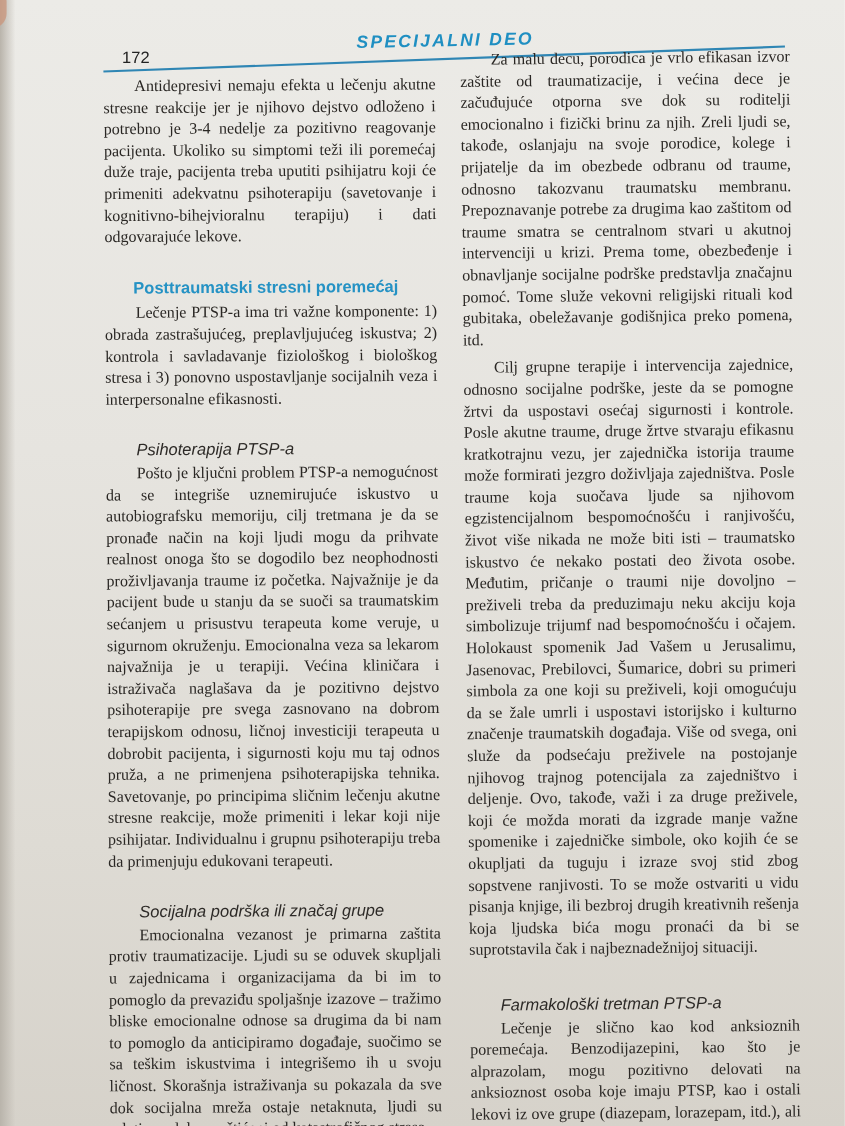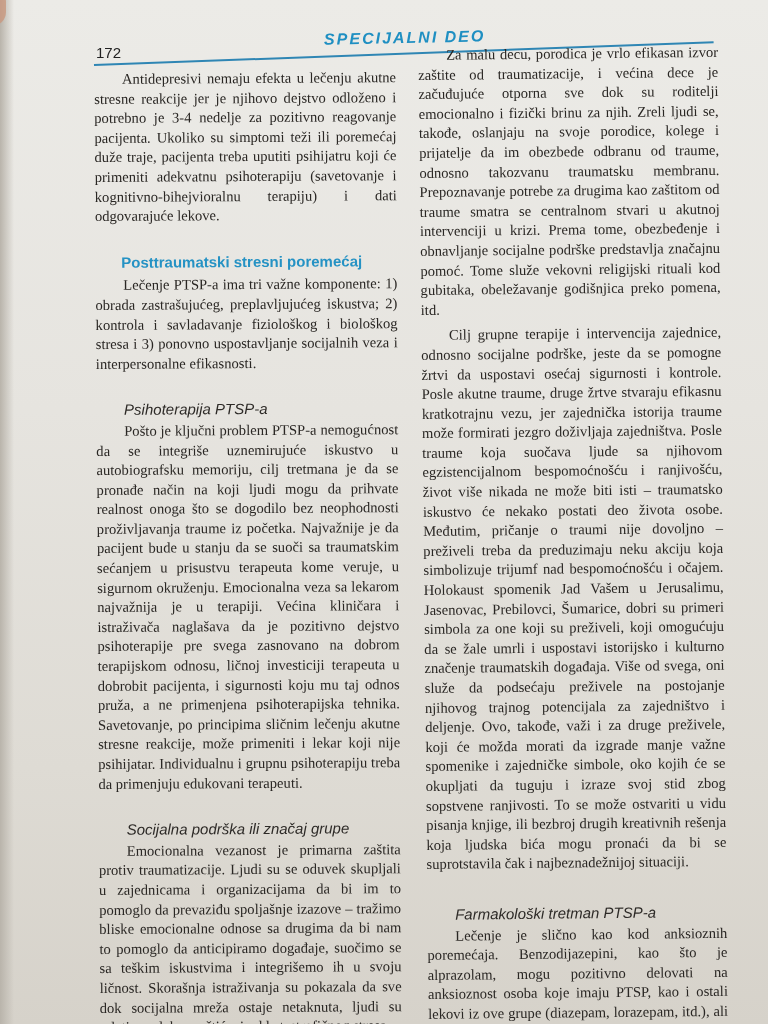--- a/index.html
+++ b/index.html
@@ -29,21 +29,21 @@
       border-radius: 0 10px 14px 0;
       opacity: 0.8;
     }
     .header {
       position: absolute;
       left: 94px; top: 30px;
       width: 620px; height: 80px;
     }
     .page-number {
       position: absolute;
-      left: 2px; top: 14px;
+      left: 17px; top: 14px;
       font-family: "Liberation Sans", sans-serif;
       font-size: 15px;
       color: #222;
     }
     .running-head {
       position: absolute;
       left: 230px; top: -1px;
       font-family: "Liberation Sans", sans-serif;
       font-weight: bold;
       font-style: italic;

